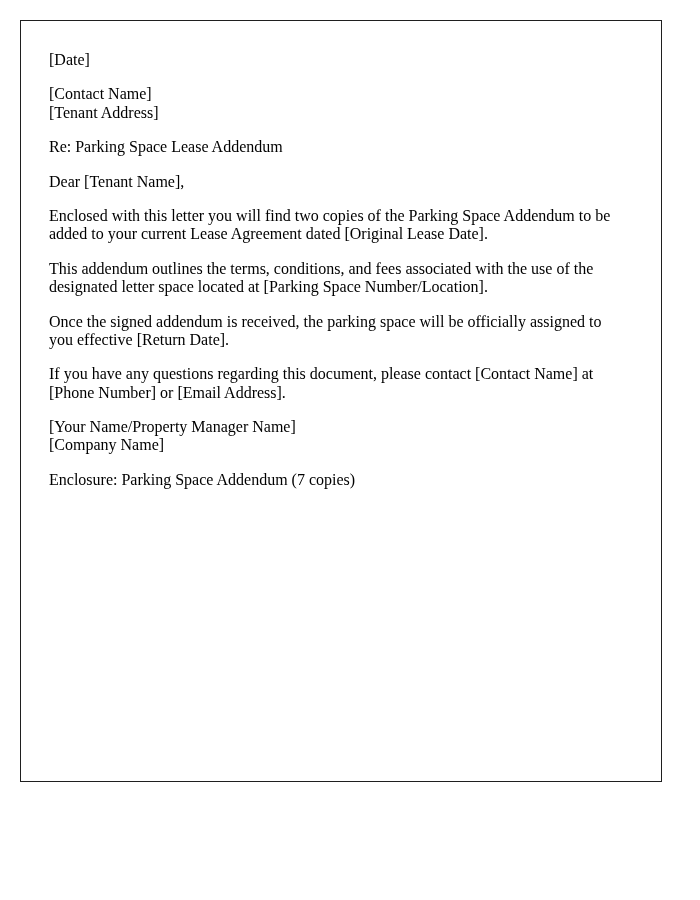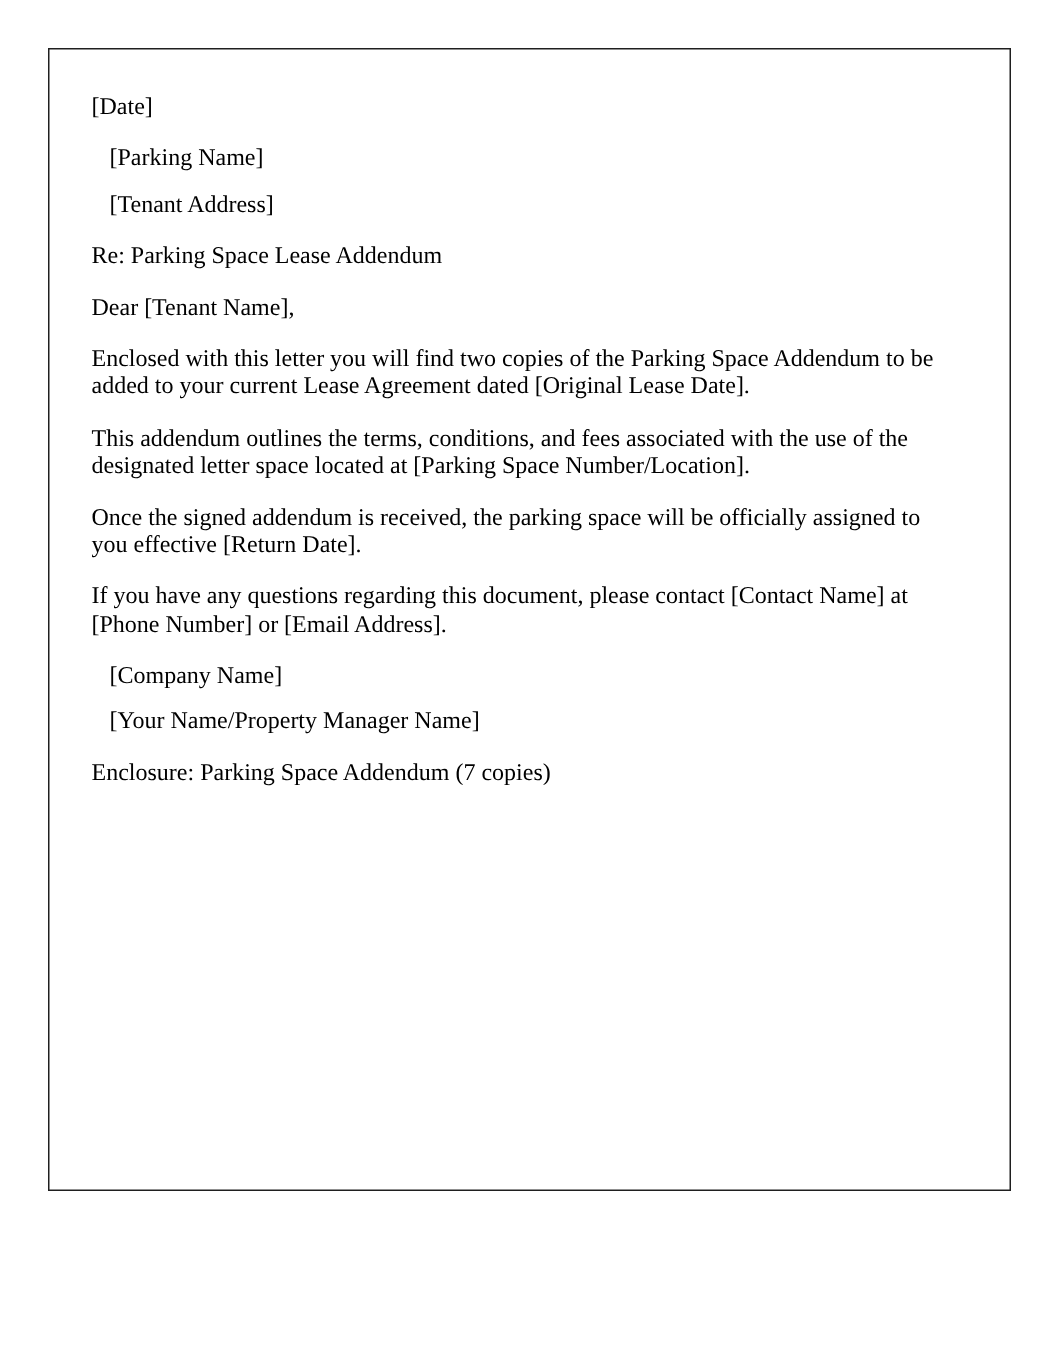--- a/index.html
+++ b/index.html
@@ -1,15 +1,15 @@
 <!DOCTYPE html>
 <html><head>
 <meta charset="utf-8">
 <style>
-  * { margin: 12px; padding: 0; box-sizing: border-box; }
+  * { margin: 0; padding: 0; box-sizing: border-box; }
   html, body {
     width: 700px;
     height: 900px;
     background: #ffffff;
     font-family: "Liberation Serif", "DejaVu Serif", serif;
   }
   .page {
     position: absolute;
     left: 20px;
     top: 20px;
@@ -31,38 +31,38 @@
   }
 </style>
 </head>
 <body>
 
 <div class="page">
 
   <p>[Date]</p>
 
   <p>
-    <span class="line">[Parking Name]</span>
+    <span class="line">[Contact Name]</span>
     <span class="line">[Tenant Address]</span>
   </p>
 
   <p>Re: Parking Space Lease Addendum</p>
 
   <p>Dear [Tenant Name],</p>
 
   <p>Enclosed with this letter you will find two copies of the Parking Space Addendum to be added to your current Lease Agreement dated [Original Lease Date].</p>
 
   <p>This addendum outlines the terms, conditions, and fees associated with the use of the designated letter space located at [Parking Space Number/Location].</p>
 
 
   <p>Once the signed addendum is received, the parking space will be officially assigned to you effective [Return Date].</p>
 
   <p>If you have any questions regarding this document, please contact [Contact Name] at [Phone Number] or [Email Address].</p>
 
 
   <p>
+    <span class="line">[Your Name/Property Manager Name]</span>
     <span class="line">[Company Name]</span>
-    <span class="line">[Your Name/Property Manager Name]</span>
   </p>
 
   <p>Enclosure: Parking Space Addendum (7 copies)</p>
 
 </div>
 
 </body></html>

